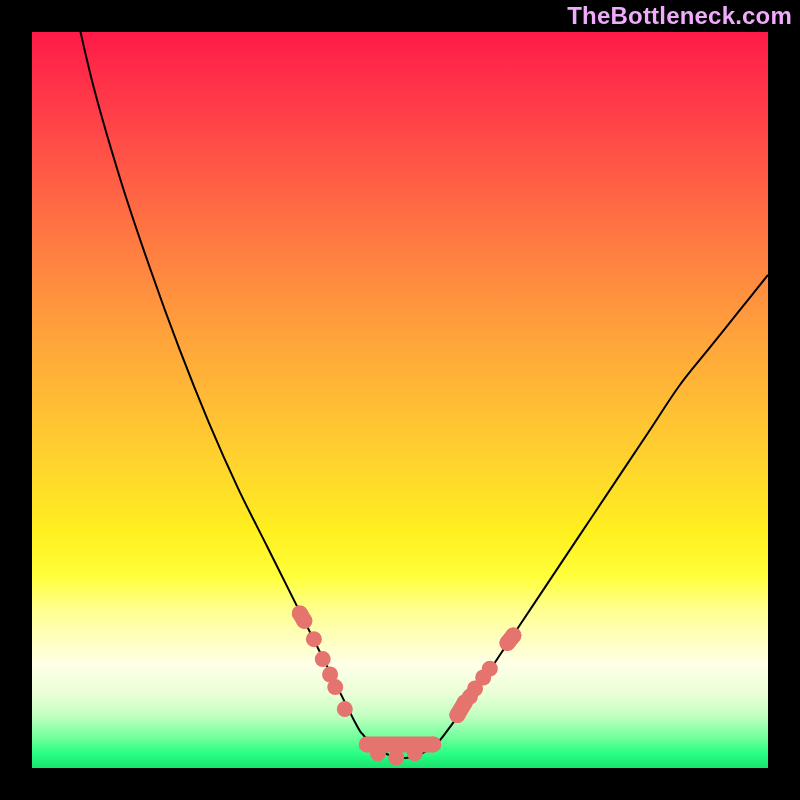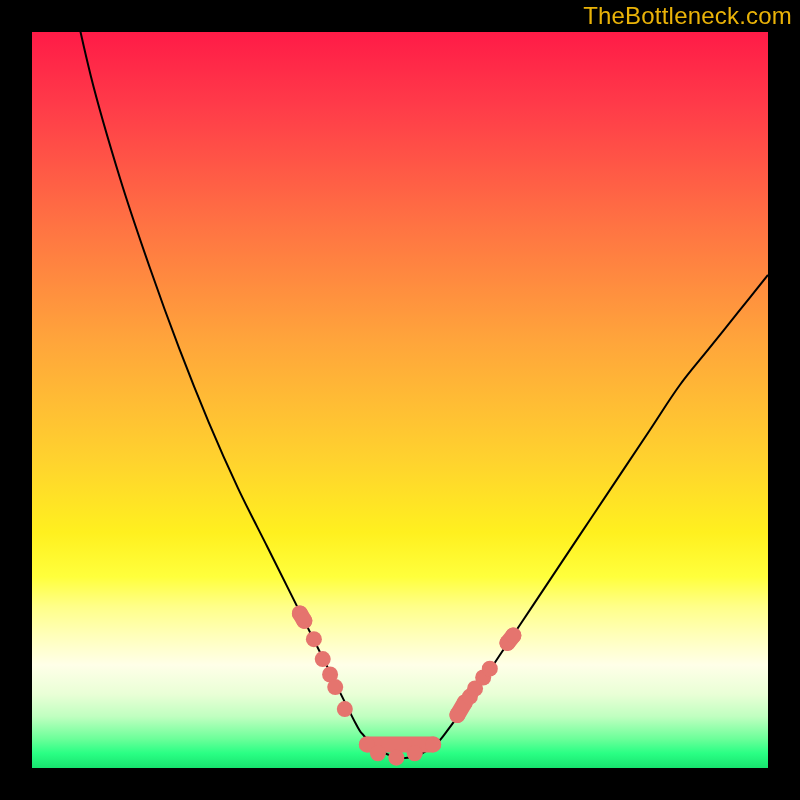--- a/index.html
+++ b/index.html
@@ -53,23 +53,23 @@
     stroke: #000;
     stroke-width: 2;
   }
   .dot {
     fill: #e5746e;
   }
   .watermark {
     position: absolute;
     top: 2px;
     right: 8px;
-    color: #eab308;
+    color: #f0abfc;
     font-size: 24px;
-    font-weight: 400;
+    font-weight: 700;
     letter-spacing: 0.2px;
     user-select: none;
   }
 </style>
 </head>
 <body>
 
 <div class="frame">
   <div class="plot-area">
     <svg class="plot-svg" viewBox="0 0 736 736" preserveAspectRatio="none">

